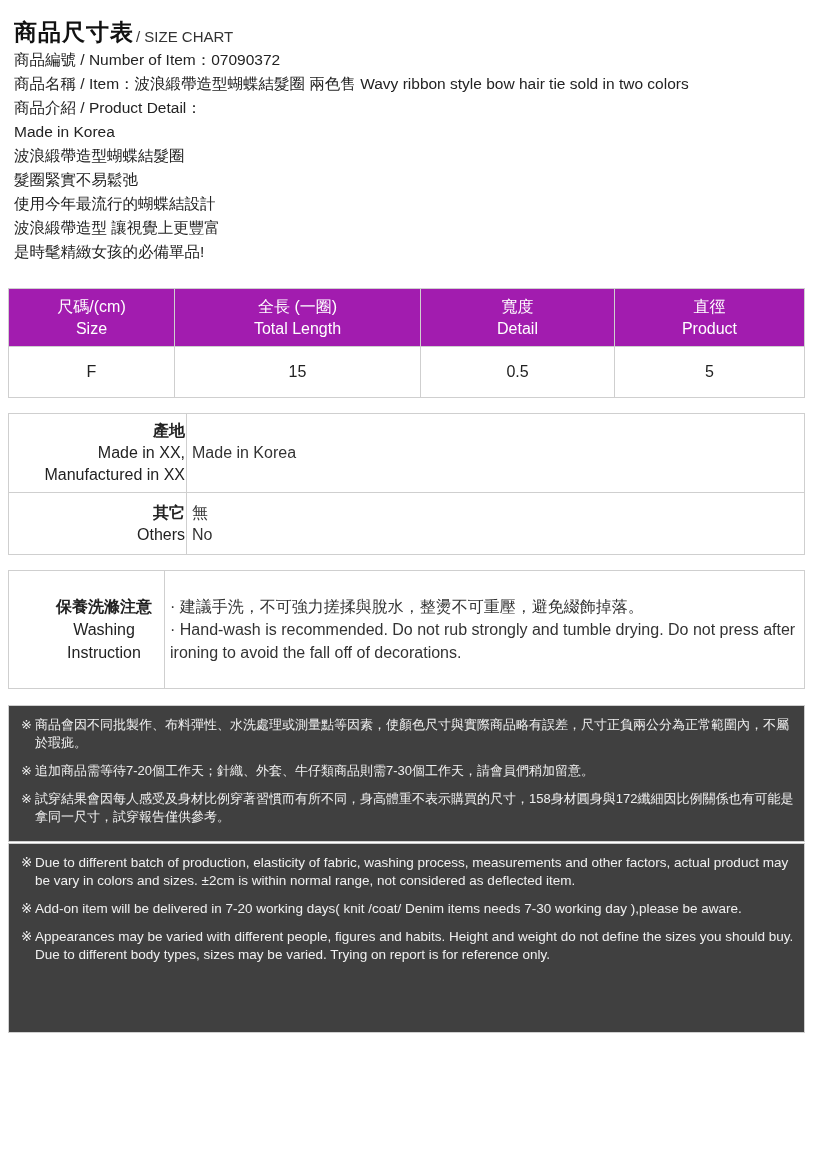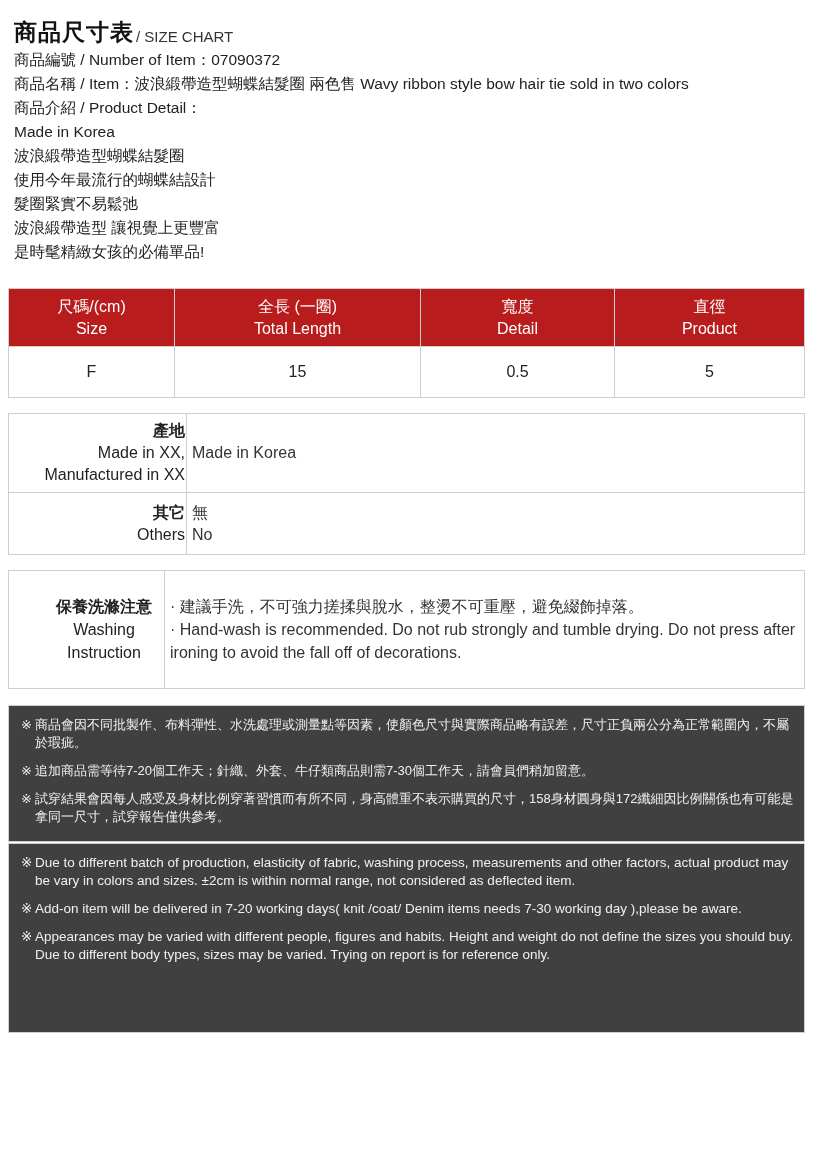--- a/index.html
+++ b/index.html
@@ -12,21 +12,21 @@
   .title-row { height: 34px; display: flex; align-items: flex-end; }
   .title-zh { font-size: 23px; font-weight: bold; color: #111; letter-spacing: 1px; }
   .title-en { font-size: 15px; color: #333; margin-left: 2px; padding-bottom: 3px; }
   .info-line { font-size: 15.5px; line-height: 24px; color: #222; white-space: nowrap; }
 
   table { border-collapse: collapse; position: absolute; left: 8px; width: 797px; }
   td, th { border: 1px solid #cfcfcf; }
 
   .size-table { top: 288px; }
   .size-table th {
-    background: #b91c1c; color: #ffffff; font-weight: normal;
+    background: #a21caf; color: #ffffff; font-weight: normal;
     height: 55px; font-size: 16px; line-height: 22px; text-align: center;
     border-color: #cfcfcf;
   }
   .size-table td { height: 48px; text-align: center; font-size: 16px; color: #222; }
 
   .origin-table { top: 413px; }
   .origin-table td { font-size: 16px; line-height: 22px; }
   .origin-table .label { width: 175px; text-align: right; color: #222; }
   .origin-table .val { padding-left: 5px; color: #333; }
   .origin-table tr.r1 td { height: 76px; }
@@ -56,22 +56,22 @@
 <div class="header">
   <div class="title-row">
     <span class="title-zh">商品尺寸表</span>
     <span class="title-en">/ SIZE CHART</span>
   </div>
   <div class="info-line">商品編號 / Number of Item：07090372</div>
   <div class="info-line">商品名稱 / Item：波浪緞帶造型蝴蝶結髮圈 兩色售 Wavy ribbon style bow hair tie sold in two colors</div>
   <div class="info-line">商品介紹 / Product Detail：</div>
   <div class="info-line">Made in Korea</div>
   <div class="info-line">波浪緞帶造型蝴蝶結髮圈</div>
+  <div class="info-line">髮圈緊實不易鬆弛</div>
   <div class="info-line">使用今年最流行的蝴蝶結設計</div>
-  <div class="info-line">髮圈緊實不易鬆弛</div>
   <div class="info-line">波浪緞帶造型 讓視覺上更豐富</div>
   <div class="info-line">是時髦精緻女孩的必備單品!</div>
 </div>
 
 <table class="size-table">
   <tbody>
       <tr>
     <th style="width:163px">
       <div>尺碼/(cm)</div>
       <div>Size</div>

